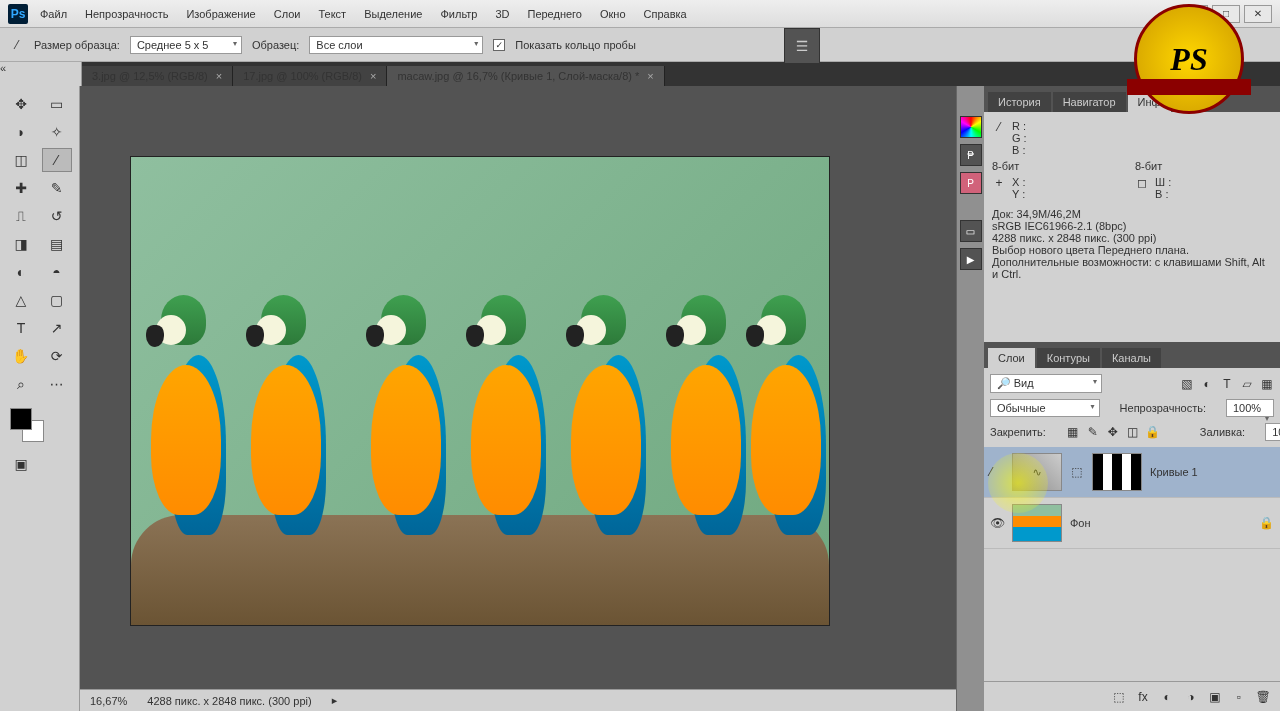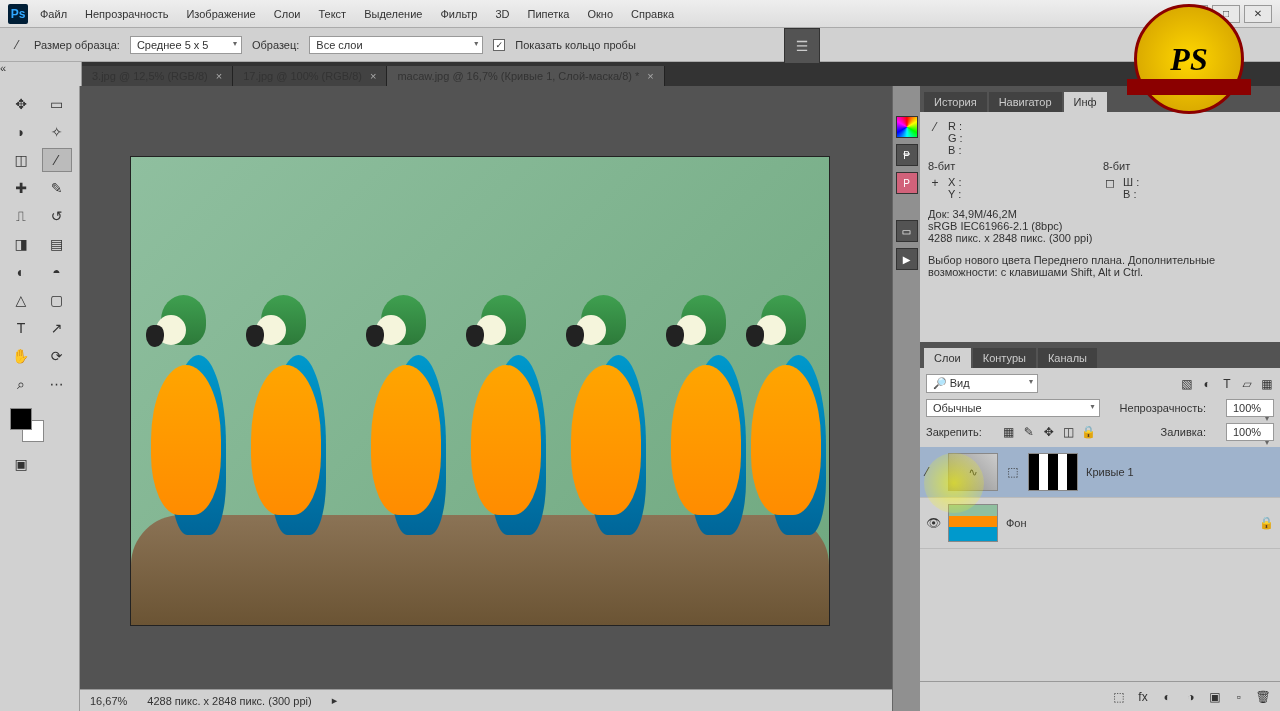--- a/index.html
+++ b/index.html
@@ -33,21 +33,21 @@
 .parrot{position:absolute;bottom:70px;width:90px;height:280px}
 .p-body{width:70px;height:150px;background:linear-gradient(#ffa500,#ff8c00);border-radius:50% 50% 40% 40%;position:absolute;bottom:40px;left:10px}
 .p-wing{width:55px;height:180px;background:linear-gradient(#0099cc,#006699);border-radius:50% 50% 30% 30%;position:absolute;bottom:20px;left:30px}
 .p-head{width:45px;height:50px;background:linear-gradient(#3fa050,#2d7a3a);border-radius:50% 50% 40% 40%;position:absolute;top:20px;left:20px}
 .p-face{width:30px;height:30px;background:#f5f5dc;border-radius:50%;position:absolute;top:40px;left:15px}
 .p-beak{width:18px;height:22px;background:#222;border-radius:40% 40% 50% 50%;position:absolute;top:50px;left:5px}
 .branch{position:absolute;bottom:0;left:0;right:0;height:110px;background:linear-gradient(#8b7355,#6b5434);border-radius:50px 50px 0 0}
 .status{position:absolute;bottom:0;left:0;right:0;height:22px;background:#d1d1d1;border-top:1px solid #999;display:flex;align-items:center;padding:8px 10px;gap:20px;font-size:11px}
 .dock-col{width:28px;background:#909090;border-left:1px solid #666;display:flex;flex-direction:column;align-items:center;padding-top:30px;gap:6px}
 .dock-ic{width:22px;height:22px;background:#535353;border:1px solid #333;display:flex;align-items:center;justify-content:center;color:#fff;font-size:10px}
-.panels{width:360px;background:#535353;display:flex;flex-direction:column}
+.panels{width:296px;background:#535353;display:flex;flex-direction:column}
 .p-tabs{height:26px;background:#535353;display:flex;align-items:flex-end;padding-left:4px}
 .p-tab{background:#424242;color:#ccc;padding:4px 10px;margin-right:2px;font-size:11px}
 .p-tab.act{background:#d1d1d1;color:#333}
 .p-body-panel{background:#d1d1d1;padding:8px;font-size:11px;color:#333}
 .info-row{display:flex;gap:6px;margin-bottom:4px;align-items:flex-start}
 .info-col{flex:1}
 .layers-panel{flex:1;display:flex;flex-direction:column}
 .layer-ctrl{background:#d1d1d1;padding:6px;display:flex;flex-direction:column;gap:6px}
 .layer-row{display:flex;align-items:center;gap:20px}
 .layer-list{flex:1;background:#d1d1d1;overflow:auto}
@@ -74,21 +74,21 @@
     <div class="ps-icon">Ps</div>
     <div class="menus">
       <span>Файл</span>
       <span>Непрозрачность</span>
       <span>Изображение</span>
       <span>Слои</span>
       <span>Текст</span>
       <span>Выделение</span>
       <span>Фильтр</span>
       <span>3D</span>
-      <span>Пипетка</span>
+      <span>Переднего</span>
       <span>Окно</span>
       <span>Справка</span>
     </div>
   </div>
   <div class="win-btns">
     <div>—</div>
     <div>□</div>
     <div>✕</div>
   </div>
 </div>
@@ -250,21 +250,21 @@
         </div>
         <span class="ed-icon">◻</span>
         <div class="info-col">
           <div>Ш :</div>
           <div>В :</div>
         </div>
       </div>
       <div style="margin-top:8px">Док: 34,9M/46,2M</div>
       <div>sRGB IEC61966-2.1 (8bpc)</div>
       <div>4288 пикс. x 2848 пикс. (300 ppi)</div>
-      <div style="margin-top:10px">Выбор нового цвета Переднего плана. Дополнительные возможности: с клавишами Shift, Alt и Ctrl.</div>
+      <div style="">Выбор нового цвета Переднего плана. Дополнительные возможности: с клавишами Shift, Alt и Ctrl.</div>
     </div>
 
     <div class="layers-panel">
       <div class="p-tabs">
         <div class="p-tab act">Слои</div>
         <div class="p-tab">Контуры</div>
         <div class="p-tab">Каналы</div>
       </div>
       <div class="layer-ctrl">
         <div class="layer-row">

